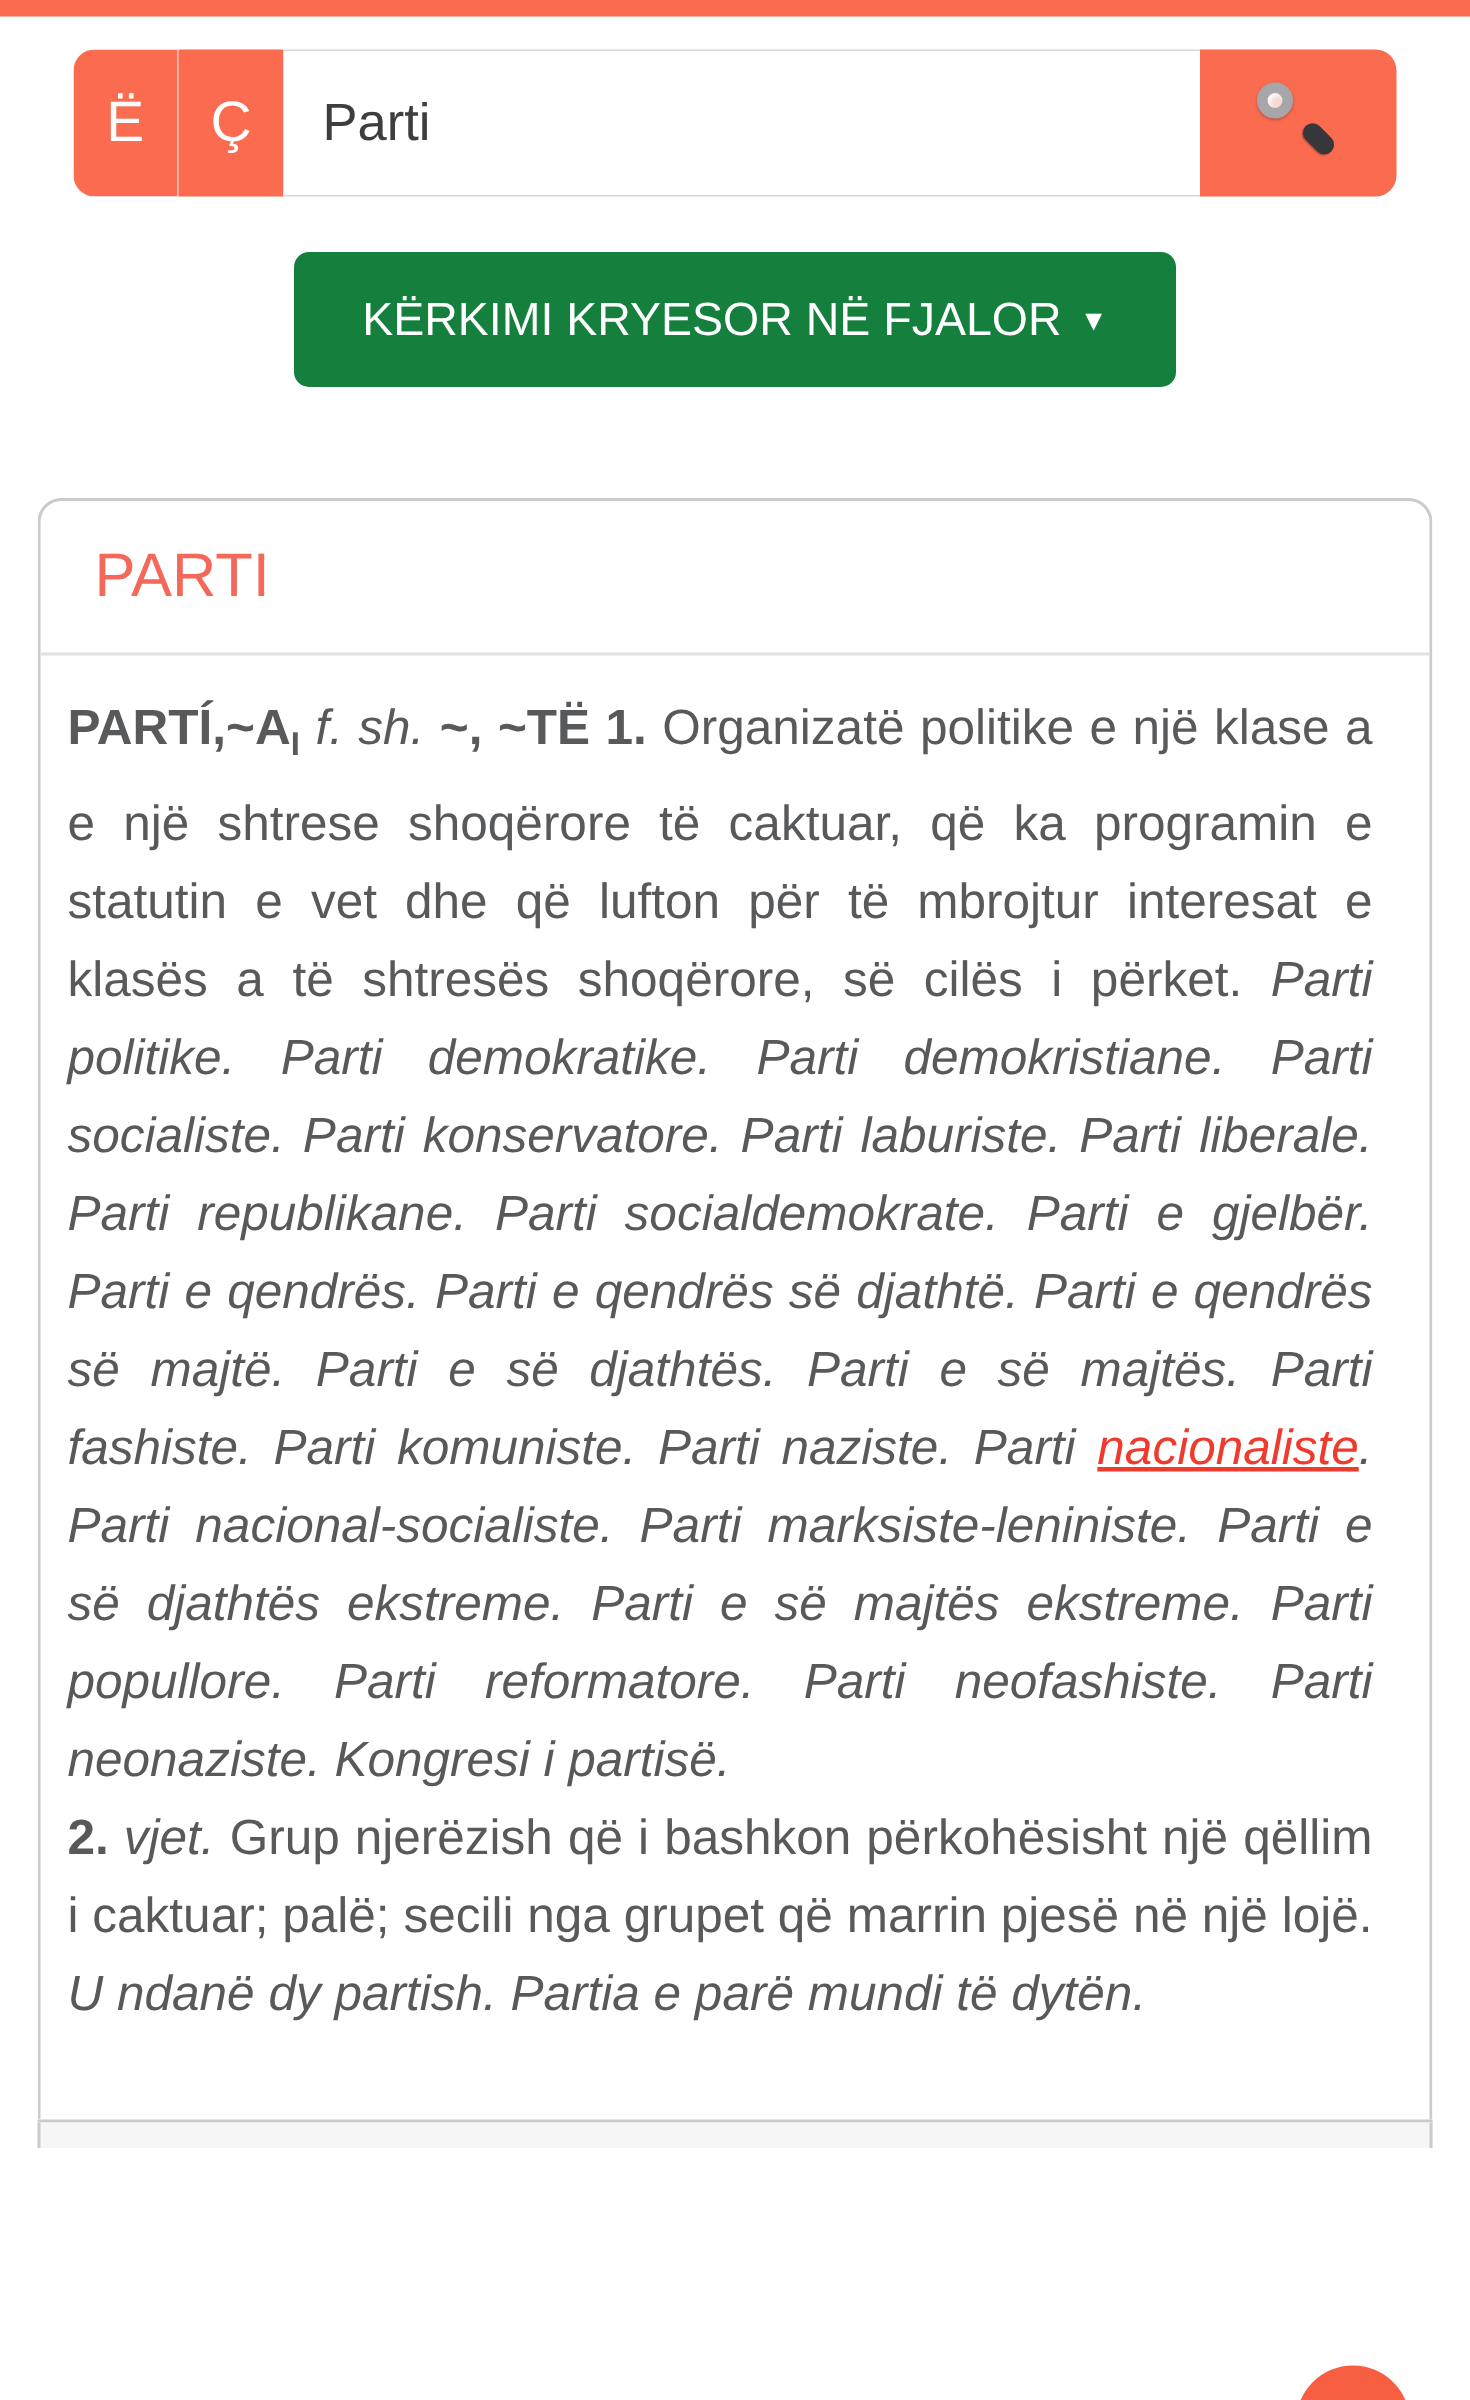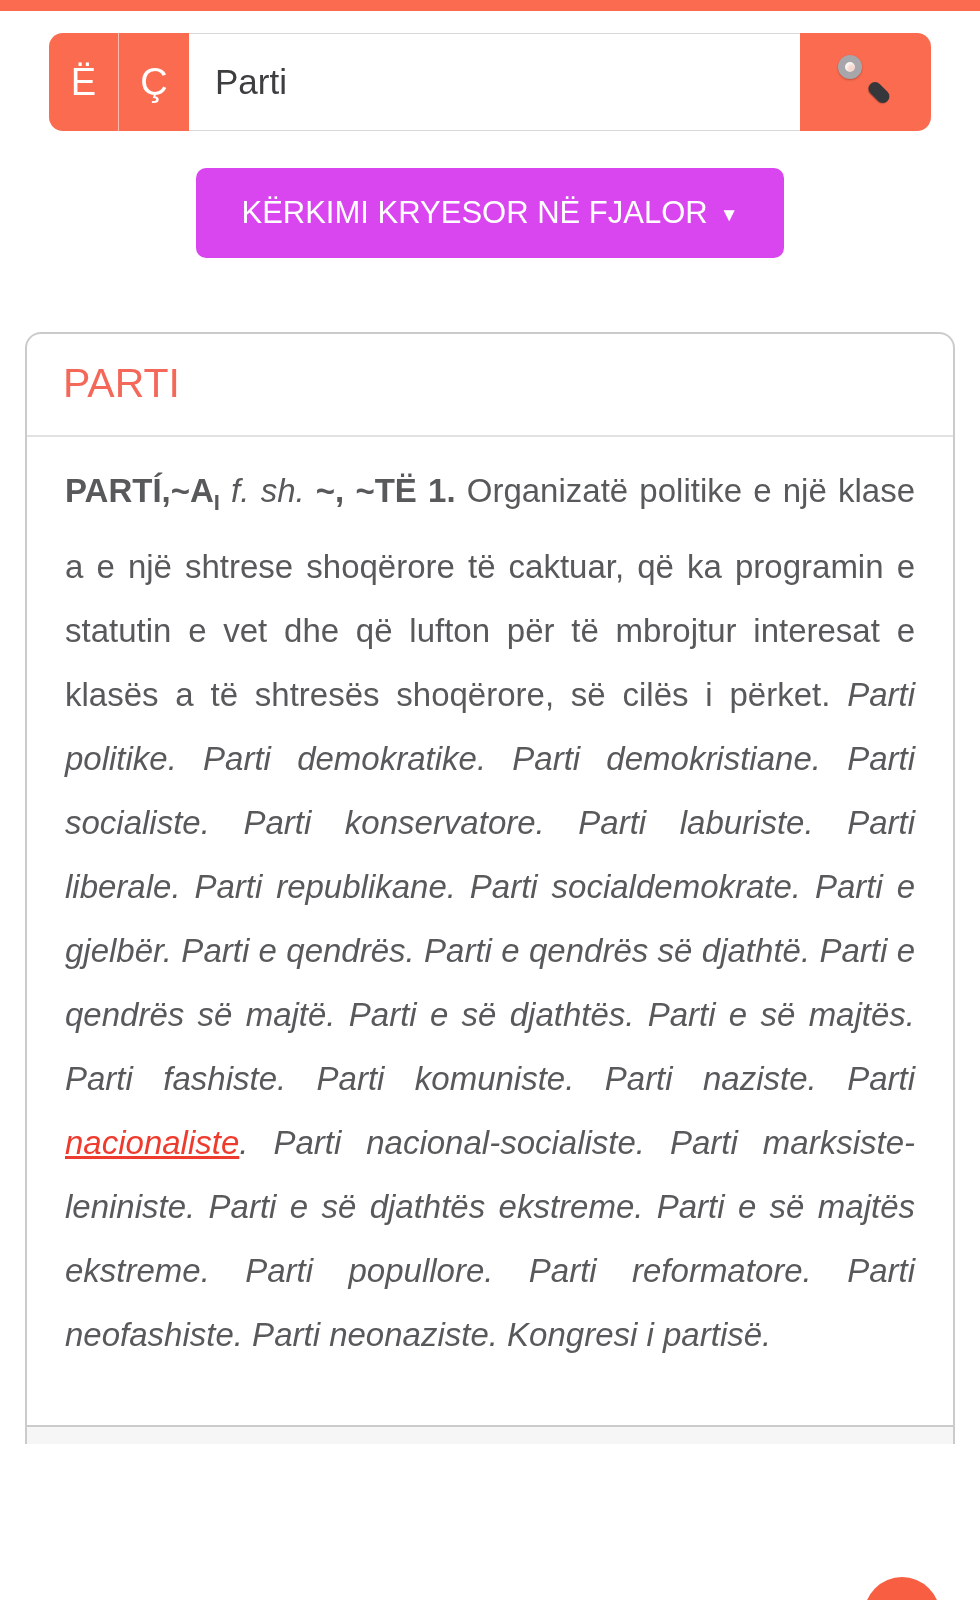--- a/index.html
+++ b/index.html
@@ -40,37 +40,37 @@
   .magnifier .handle {
     position: absolute; left: 29px; top: 31px; width: 24px; height: 13px;
     background: #35373b; border-radius: 7px; transform: rotate(45deg);
     box-shadow: 0 1px 1px rgba(0,0,0,.3);
   }
 
   
   .dropdown-btn {
     display: flex; align-items: center; justify-content: center;
     width: 588px; height: 90px; margin: 37px auto 0 auto;
-    background: #d946ef; color: #ffffff; font-size: 31px;
+    background: #15803d; color: #ffffff; font-size: 31px;
     border: none; border-radius: 10px; cursor: pointer;
     font-family: "Liberation Sans", sans-serif;
   }
   .caret { font-size: 19px; margin-left: 12px; position: relative; top: 2px; }
 
   
   .entry-card {
     margin: 74px 25px 0 25px;
     border: 2px solid #cbcbcb; border-bottom: none;
     border-radius: 16px 16px 0 0; background: #fff;
   }
   .entry-header { padding: 26px 36px 28px 36px; border-bottom: 2px solid #e2e2e2; }
   .entry-title { color: #f4685a; font-size: 41px; font-weight: normal; margin: 0; }
   .entry-body {
-    padding: 22px 38px 58px 38px;
-    color: #58595b; font-size: 33px; line-height: 64px; text-align: justify;
+    padding: 22px 38px 58px 18px;
+    color: #58595b; font-size: 33px; line-height: 52px; text-align: justify;
   }
   .entry-body p { margin: 0; }
   .b  { font-weight: bold; }
   .it { font-style: italic; }
   .bi { font-weight: bold; font-style: italic; }
   sub.hw-sub { font-size: 22px; }
   .link { color: #ee3b2d; font-style: italic; text-decoration: underline; cursor: pointer; }
   .syn-line { margin-top: 26px !important; }
   .syn-marker { color: #3c63c7; font-weight: bold; font-size: 36px; }
   .syn-label { color: #3c63c7; font-style: italic; text-decoration: none; cursor: pointer; }
@@ -110,17 +110,20 @@
 </button>
 
 <div class="entry-card">
   <div class="entry-header">
     <h1 class="entry-title">PARTI</h1>
   </div>
   <div class="entry-body">
     <p>
       <span class="b">PARTÍ,~A</span><sub class="hw-sub b">I</sub><span class="it"> f. sh. </span><span class="b">~, ~TË </span><span class="b">1. </span><span>Organizatë politike e një klase a e një shtrese shoqërore të caktuar, që ka programin e statutin e vet dhe që lufton për të mbrojtur interesat e klasës a të shtresës shoqërore, së cilës i përket. </span><span class="it">Parti politike. Parti demokratike. Parti demokristiane. Parti socialiste. Parti konservatore. Parti laburiste. Parti liberale. Parti republikane. Parti socialdemokrate. Parti e gjelbër. Parti e qendrës. Parti e qendrës së djathtë. Parti e qendrës së majtë. Parti e së djathtës. Parti e së majtës. Parti fashiste. Parti komuniste. Parti naziste. Parti </span><a class="link">nacionaliste</a><span class="it">. Parti nacional-socialiste. Parti marksiste-leniniste. Parti e së djathtës ekstreme. Parti e së majtës ekstreme. Parti popullore. Parti reformatore. Parti neofashiste. Parti neonaziste. Kongresi i partisë.</span>
     </p>
+    <p>
+      <span class="b">2. </span><span class="it">vjet. </span><span>Grup njerëzish që i bashkon përkohësisht një qëllim i caktuar; palë; secili nga grupet që marrin pjesë në një lojë. </span><span class="it">U ndanë dy partish. Partia e parë mundi të dytën.</span>
+    </p>
   </div>
 </div>
 <div class="card-bottom"></div>
 <div class="footer"></div>
 <button class="fab"></button>
 
 </body></html>

